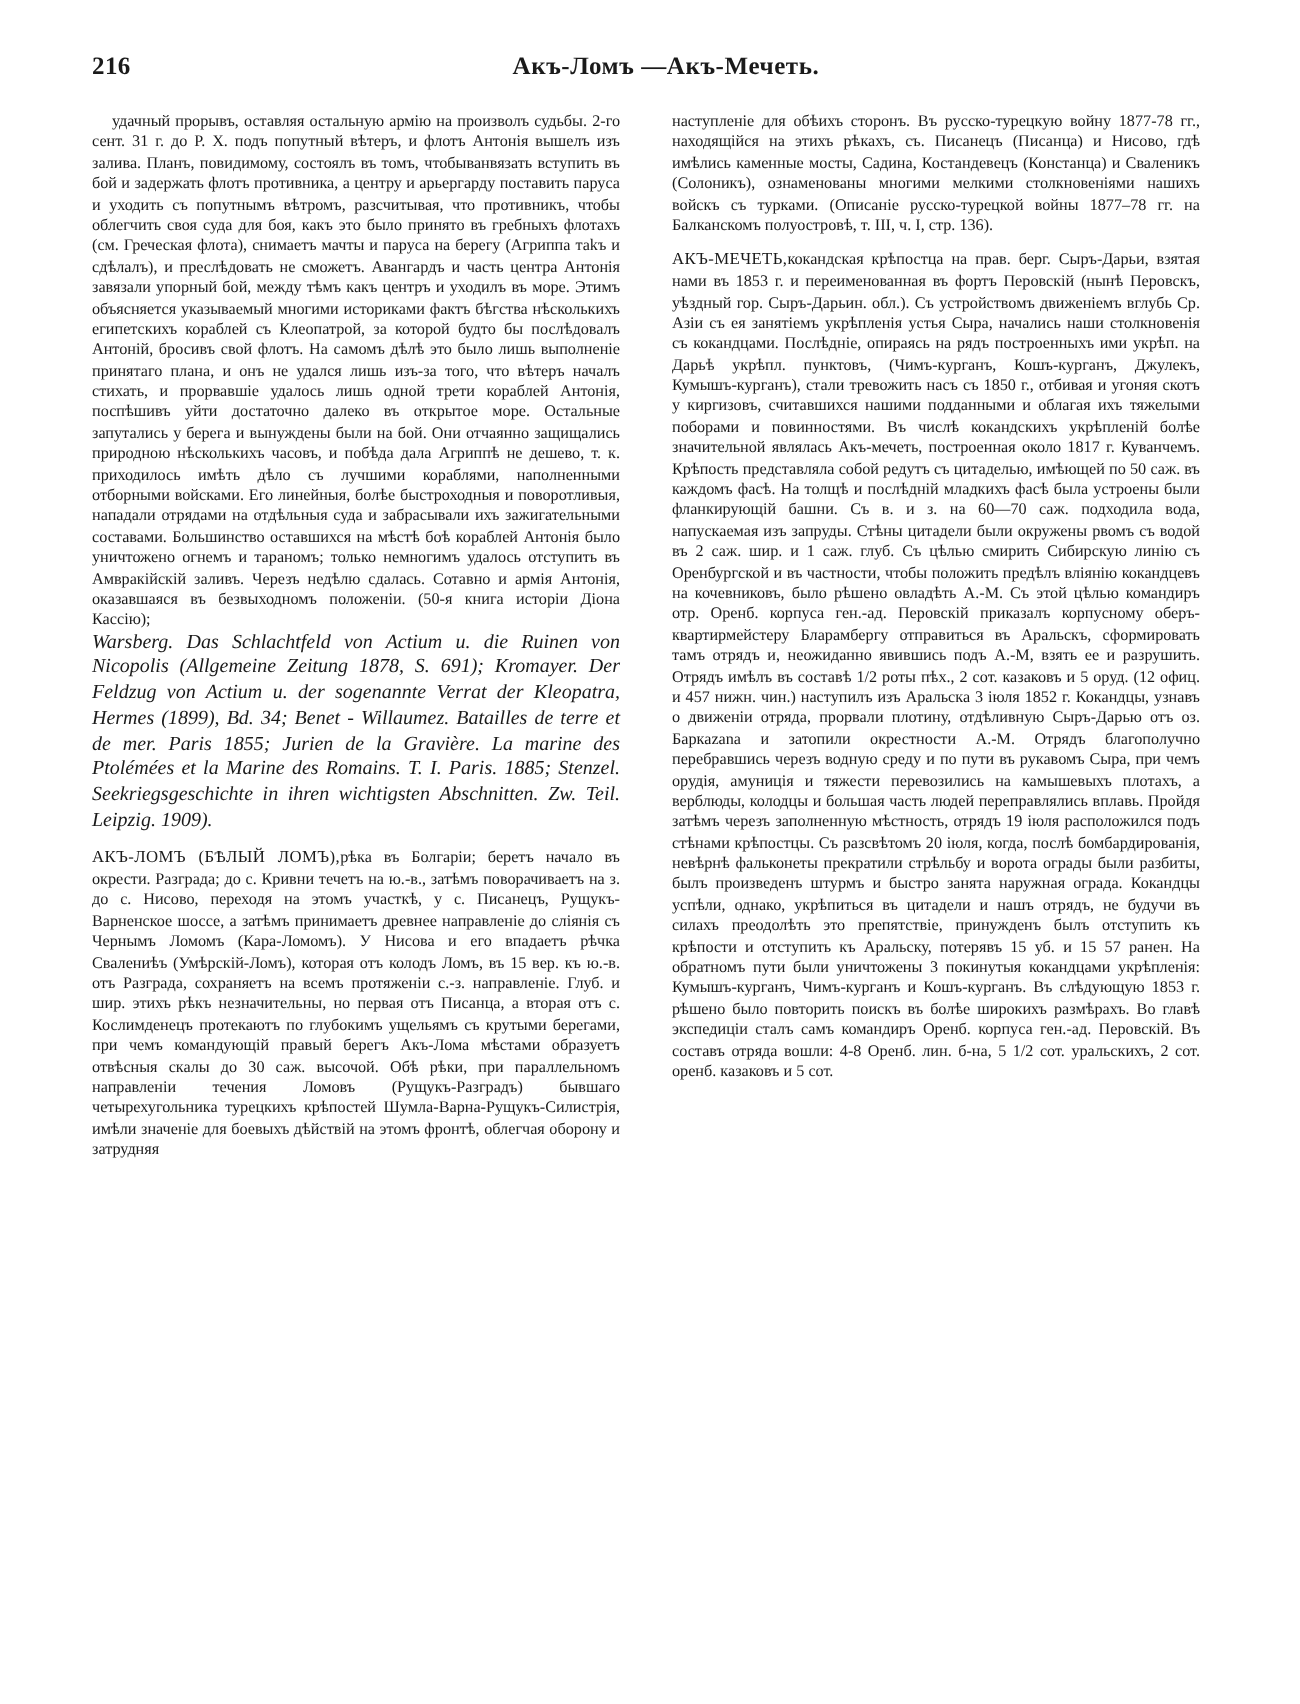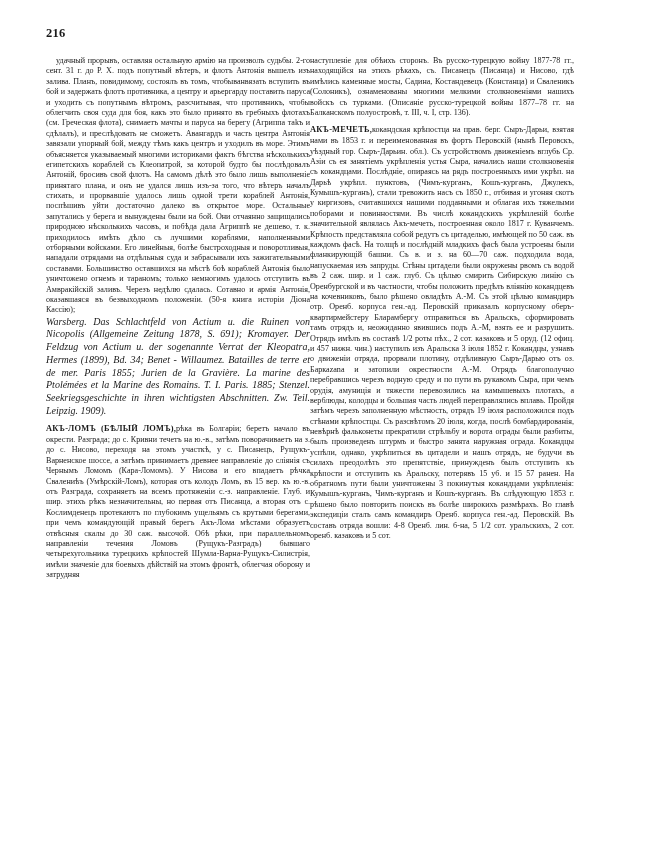--- a/index.html
+++ b/index.html
@@ -36,20 +36,21 @@
   .running-title {
     flex: 1;
     text-align: center;
     font-size: 12.5px;
     font-weight: bold;
     letter-spacing: 0.3px;
     padding-right: 44px;
   }
   .columns {
     display: flex;
+    gap: 26px;
     height: 770px;
   }
   .col {
     width: 264px;
     font-size: 8.1px;
     line-height: 1.285;
     text-align: justify;
     text-justify: inter-word;
     hyphens: manual;
   }
@@ -58,39 +59,40 @@
     text-indent: 10px;
   }
   p.noindent {
     text-indent: 0;
   }
   .entry {
     margin-top: 7px;
     text-indent: 0;
   }
   .headword {
-    font-weight: bold;
+    font-weight: normal;
     font-size: 8.4px;
     letter-spacing: 0.2px;
   }
   .ital {
     font-style: italic;
   }
   .bibl {
     font-size: 10px;
     line-height: 1.27;
   }
 </style>
 </head>
 <body>
 
 <div class="page">
 
   <div class="header">
     <div class="folio">216</div>
+    <div class="running-title">Акъ-Ломъ —Акъ-Мечеть.</div>
   </div>
 
   <div class="columns">
 
     <div class="col">
       <p>удачный прорывъ, оставляя остальную армію на произволъ судьбы. 2-го сент. 31 г. до Р. Х. подъ попутный вѣтеръ, и флотъ Антонія вышелъ изъ залива. Планъ, повидимому, состоялъ въ томъ, чтобыванвязать вступить въ бой и задержать флотъ противника, а центру и арьергарду поставить паруса и уходить съ попутнымъ вѣтромъ, разсчитывая, что противникъ, чтобы облегчить своя суда для боя, какъ это было принято въ гребныхъ флотахъ (см. Греческая флота), снимаетъ мачты и паруса на берегу (Агриппа таkъ и сдѣлалъ), и преслѣдовать не сможетъ. Авангардъ и часть центра Антонія завязали упорный бой, между тѣмъ какъ центръ и уходилъ въ море. Этимъ объясняется указываемый многими историками фактъ бѣгства нѣсколькихъ египетскихъ кораблей съ Клеопатрой, за которой будто бы послѣдовалъ Антоній, бросивъ свой флотъ. На самомъ дѣлѣ это было лишь выполненіе принятаго плана, и онъ не удался лишь изъ-за того, что вѣтеръ началъ стихать, и прорвавшіе удалось лишь одной трети кораблей Антонія, поспѣшивъ уйти достаточно далеко въ открытое море. Остальные запутались у берега и вынуждены были на бой. Они отчаянно защищались природною нѣсколькихъ часовъ, и побѣда дала Агриппѣ не дешево, т. к. приходилось имѣть дѣло съ лучшими кораблями, наполненными отборными войсками. Его линейныя, болѣе быстроходныя и поворотливыя, нападали отрядами на отдѣльныя суда и забрасывали ихъ зажигательными составами. Большинство оставшихся на мѣстѣ боѣ кораблей Антонія было уничтожено огнемъ и тараномъ; только немногимъ удалось отступить въ Амвракійскій заливъ. Черезъ недѣлю сдалась. Сотавно и армія Антонія, оказавшаяся въ безвыходномъ положеніи. (50-я книга исторіи Діона Кассію);</p>
       <p class="bibl noindent ital">Warsberg. Das Schlachtfeld von Actium u. die Ruinen von Nicopolis (Allgemeine Zeitung 1878, S. 691); Kromayer. Der Feldzug von Actium u. der sogenannte Verrat der Kleopatra, Hermes (1899), Bd. 34; Benet - Willaumez. Batailles de terre et de mer. Paris 1855; Jurien de la Gravière. La marine des Ptolémées et la Marine des Romains. T. I. Paris. 1885; Stenzel. Seekriegsgeschichte in ihren wichtigsten Abschnitten. Zw. Teil. Leipzig. 1909).</p>
       <p class="entry"><span class="headword">АКЪ-ЛОМЪ (БѢЛЫЙ ЛОМЪ),</span><span>рѣка въ Болгаріи; беретъ начало въ окрести. Разграда; до с. Кривни течетъ на ю.-в., затѣмъ поворачиваетъ на з. до с. Нисово, переходя на этомъ участкѣ, у с. Писанецъ, Рущукъ-Варненское шоссе, а затѣмъ принимаетъ древнее направленіе до сліянія съ Чернымъ Ломомъ (Кара-Ломомъ). У Нисова и его впадаетъ рѣчка Свалениѣъ (Умѣрскій-Ломъ), которая отъ колодъ Ломъ, въ 15 вер. къ ю.-в. отъ Разграда, сохраняетъ на всемъ протяженіи с.-з. направленіе. Глуб. и шир. этихъ рѣкъ незначительны, но первая отъ Писанца, а вторая отъ с. Кослимденецъ протекаютъ по глубокимъ ущельямъ съ крутыми берегами, при чемъ командующій правый берегъ Акъ-Лома мѣстами образуетъ отвѣсныя скалы до 30 саж. высочой. Обѣ рѣки, при параллельномъ направленіи течения Ломовъ (Рущукъ-Разградъ) бывшаго четырехугольника турецкихъ крѣпостей Шумла-Варна-Рущукъ-Силистрія, имѣли значеніе для боевыхъ дѣйствій на этомъ фронтѣ, облегчая оборону и затрудняя</span></p>
     </div>
 

